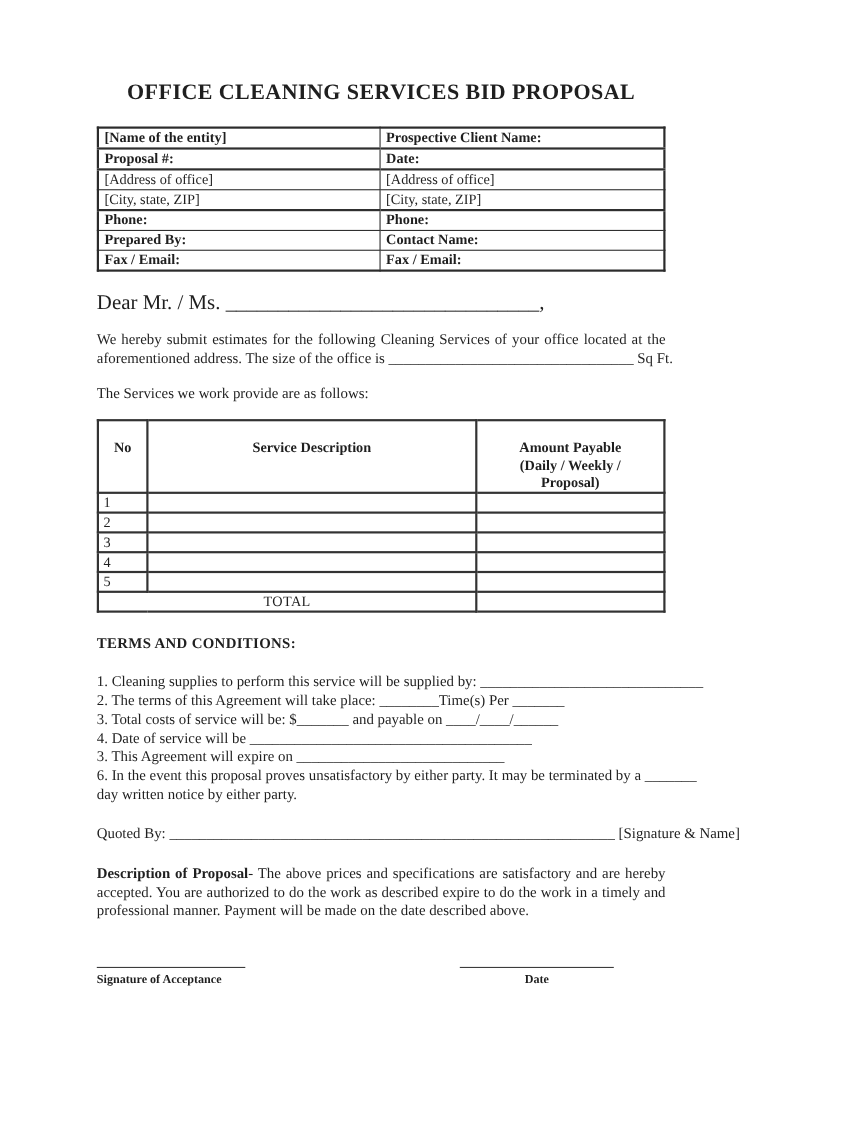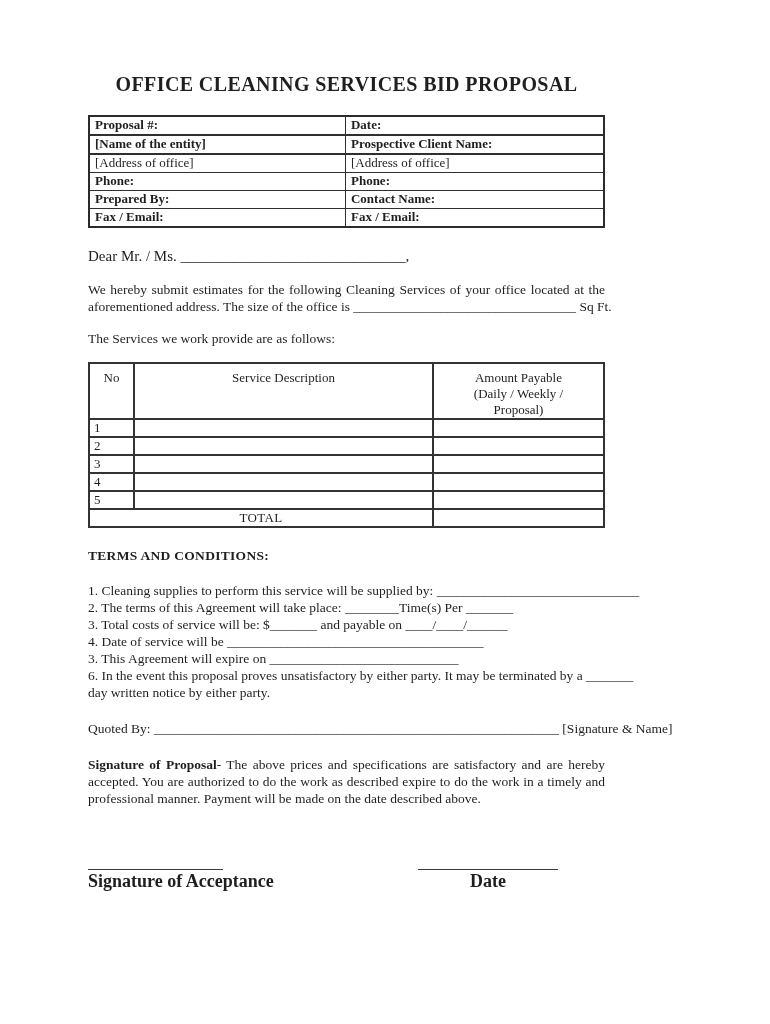--- a/index.html
+++ b/index.html
@@ -37,21 +37,21 @@
     font-size: 13px;
     line-height: 16px;
     vertical-align: middle;
   }
   .info-table td:first-child { width: 49.8%; }
   .info-table tr.bold td { font-weight: bold; }
   .info-table tr.thick td { border-bottom-width: 2px; }
 
   .salutation {
     margin-top: 20px;
-    font-size: 15px;
+    font-size: 19px;
     line-height: 17px;
     white-space: nowrap;
   }
 
   .intro { margin-top: 16px; font-size: 13.5px; line-height: 17px; }
   .just-line { text-align: justify; text-align-last: justify; }
   .intro .plain-line { white-space: nowrap; }
 
   .services-intro { margin-top: 15px; font-size: 13.5px; line-height: 17px; }
 
@@ -65,24 +65,24 @@
   }
   .services-table th, .services-table td {
     border: 2px solid #333333;
     font-size: 13px;
     line-height: 16px;
   }
   .services-table col.c-no { width: 45px; }
   .services-table col.c-desc { width: auto; }
   .services-table col.c-amt { width: 171px; }
   .services-table th {
-    font-weight: normal;
+    font-weight: bold;
     text-align: center;
     vertical-align: top;
-    padding-top: 6px;
+    padding-top: 16px;
     height: 52px;
   }
   .services-table td { height: 18px; vertical-align: middle; }
   .services-table td.num { padding-left: 4px; }
   .services-table td.total-cell {
     text-align: center;
     font-weight: normal;
     letter-spacing: 0.3px;
   }
 
@@ -105,21 +105,21 @@
 
   .acceptance { margin-top: 19px; font-size: 13.5px; line-height: 17px; }
   .b { font-weight: bold; }
 
   
   .signatures {
     margin-top: 43px;
     display: flex;
     align-items: flex-start;
   }
-  .sig-block { font-size: 18px; margin-top: 19px; }
+  .sig-block { font-size: 11px; }
   .sig-line { border-top: 1px solid #3c3c3c; height: 0; }
   .sig-left .sig-line { width: 135px; }
   .sig-right { margin-left: auto; margin-right: 47px; }
   .sig-right .sig-line { width: 140px; }
   .sig-label {
     margin-top: 3px;
     font-weight: bold;
     white-space: nowrap;
     line-height: 16px;
   }
@@ -129,30 +129,34 @@
 <body>
 
 <div class="page">
   <div class="content">
 
     <h1 class="title">OFFICE CLEANING SERVICES BID PROPOSAL</h1>
 
     <table class="info-table">
       <tbody>
         <tr class="bold thick">
+          <td>[Name of the entity]</td>
+          <td>Prospective Client Name:</td>
+        </tr>
+        <tr class="bold thick">
           <td>Proposal #:</td>
           <td>Date:</td>
         </tr>
-        <tr class="bold thick">
-          <td>[Name of the entity]</td>
-          <td>Prospective Client Name:</td>
-        </tr>
         <tr>
           <td>[Address of office]</td>
           <td>[Address of office]</td>
+        </tr>
+        <tr class="thick">
+          <td>[City, state, ZIP]</td>
+          <td>[City, state, ZIP]</td>
         </tr>
         <tr class="bold">
           <td>Phone:</td>
           <td>Phone:</td>
         </tr>
         <tr class="bold">
           <td>Prepared By:</td>
           <td>Contact Name:</td>
         </tr>
         <tr class="bold">
@@ -227,21 +231,21 @@
       <div class="t-line">3. Total costs of service will be: $_______ and payable on ____/____/______</div>
       <div class="t-line">4. Date of service will be ______________________________________</div>
       <div class="t-line">3. This Agreement will expire on ____________________________</div>
       <div class="t-line">6. In the event this proposal proves unsatisfactory by either party. It may be terminated by a _______</div>
       <div class="t-line">day written notice by either party.</div>
     </div>
 
     <p class="quoted">Quoted By: ____________________________________________________________ [Signature &amp; Name]</p>
 
     <div class="acceptance">
-      <div class="just-line"><span class="b">Signature of Proposal</span><span>- The above prices and specifications are satisfactory and are hereby</span></div>
+      <div class="just-line"><span class="b">Description of Proposal</span><span>- The above prices and specifications are satisfactory and are hereby</span></div>
       <div class="just-line">accepted. You are authorized to do the work as described expire to do the work in a timely and</div>
       <div>professional manner. Payment will be made on the date described above.</div>
     </div>
 
     <div class="signatures">
       <div class="sig-block sig-left">
         <div class="sig-line"></div>
         <div class="sig-label">Signature of Acceptance</div>
       </div>
       <div class="sig-block sig-right">

